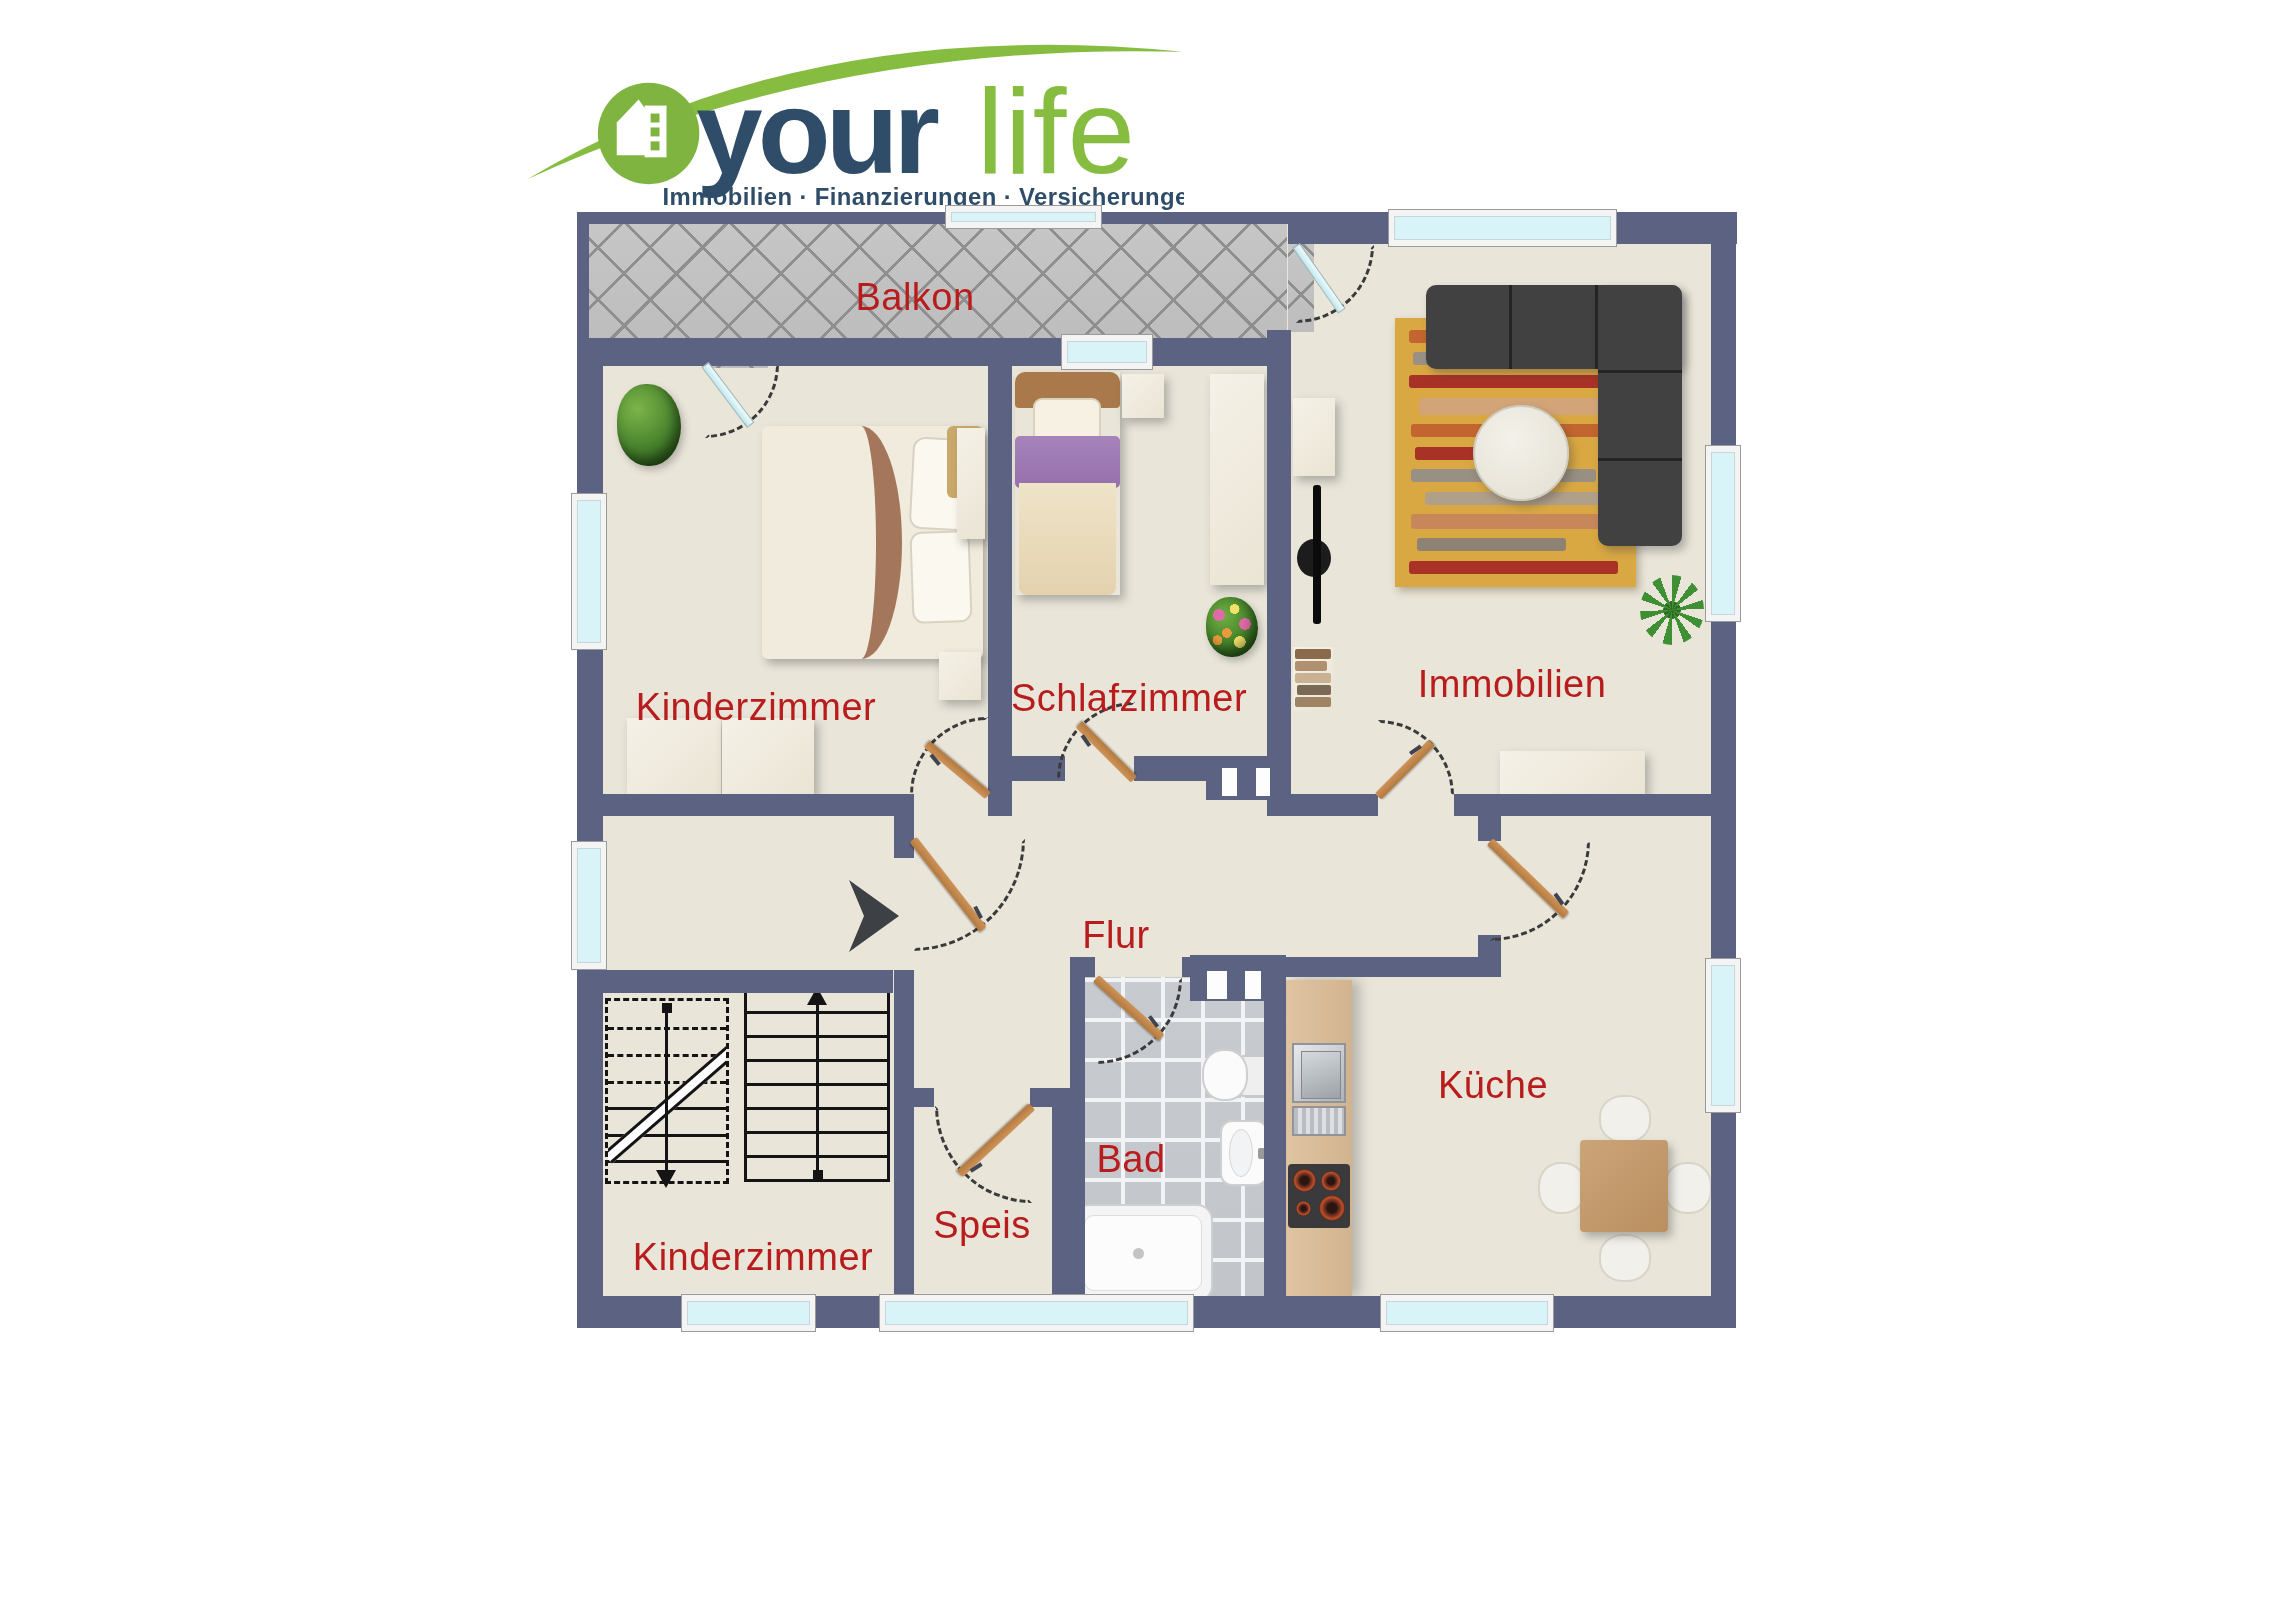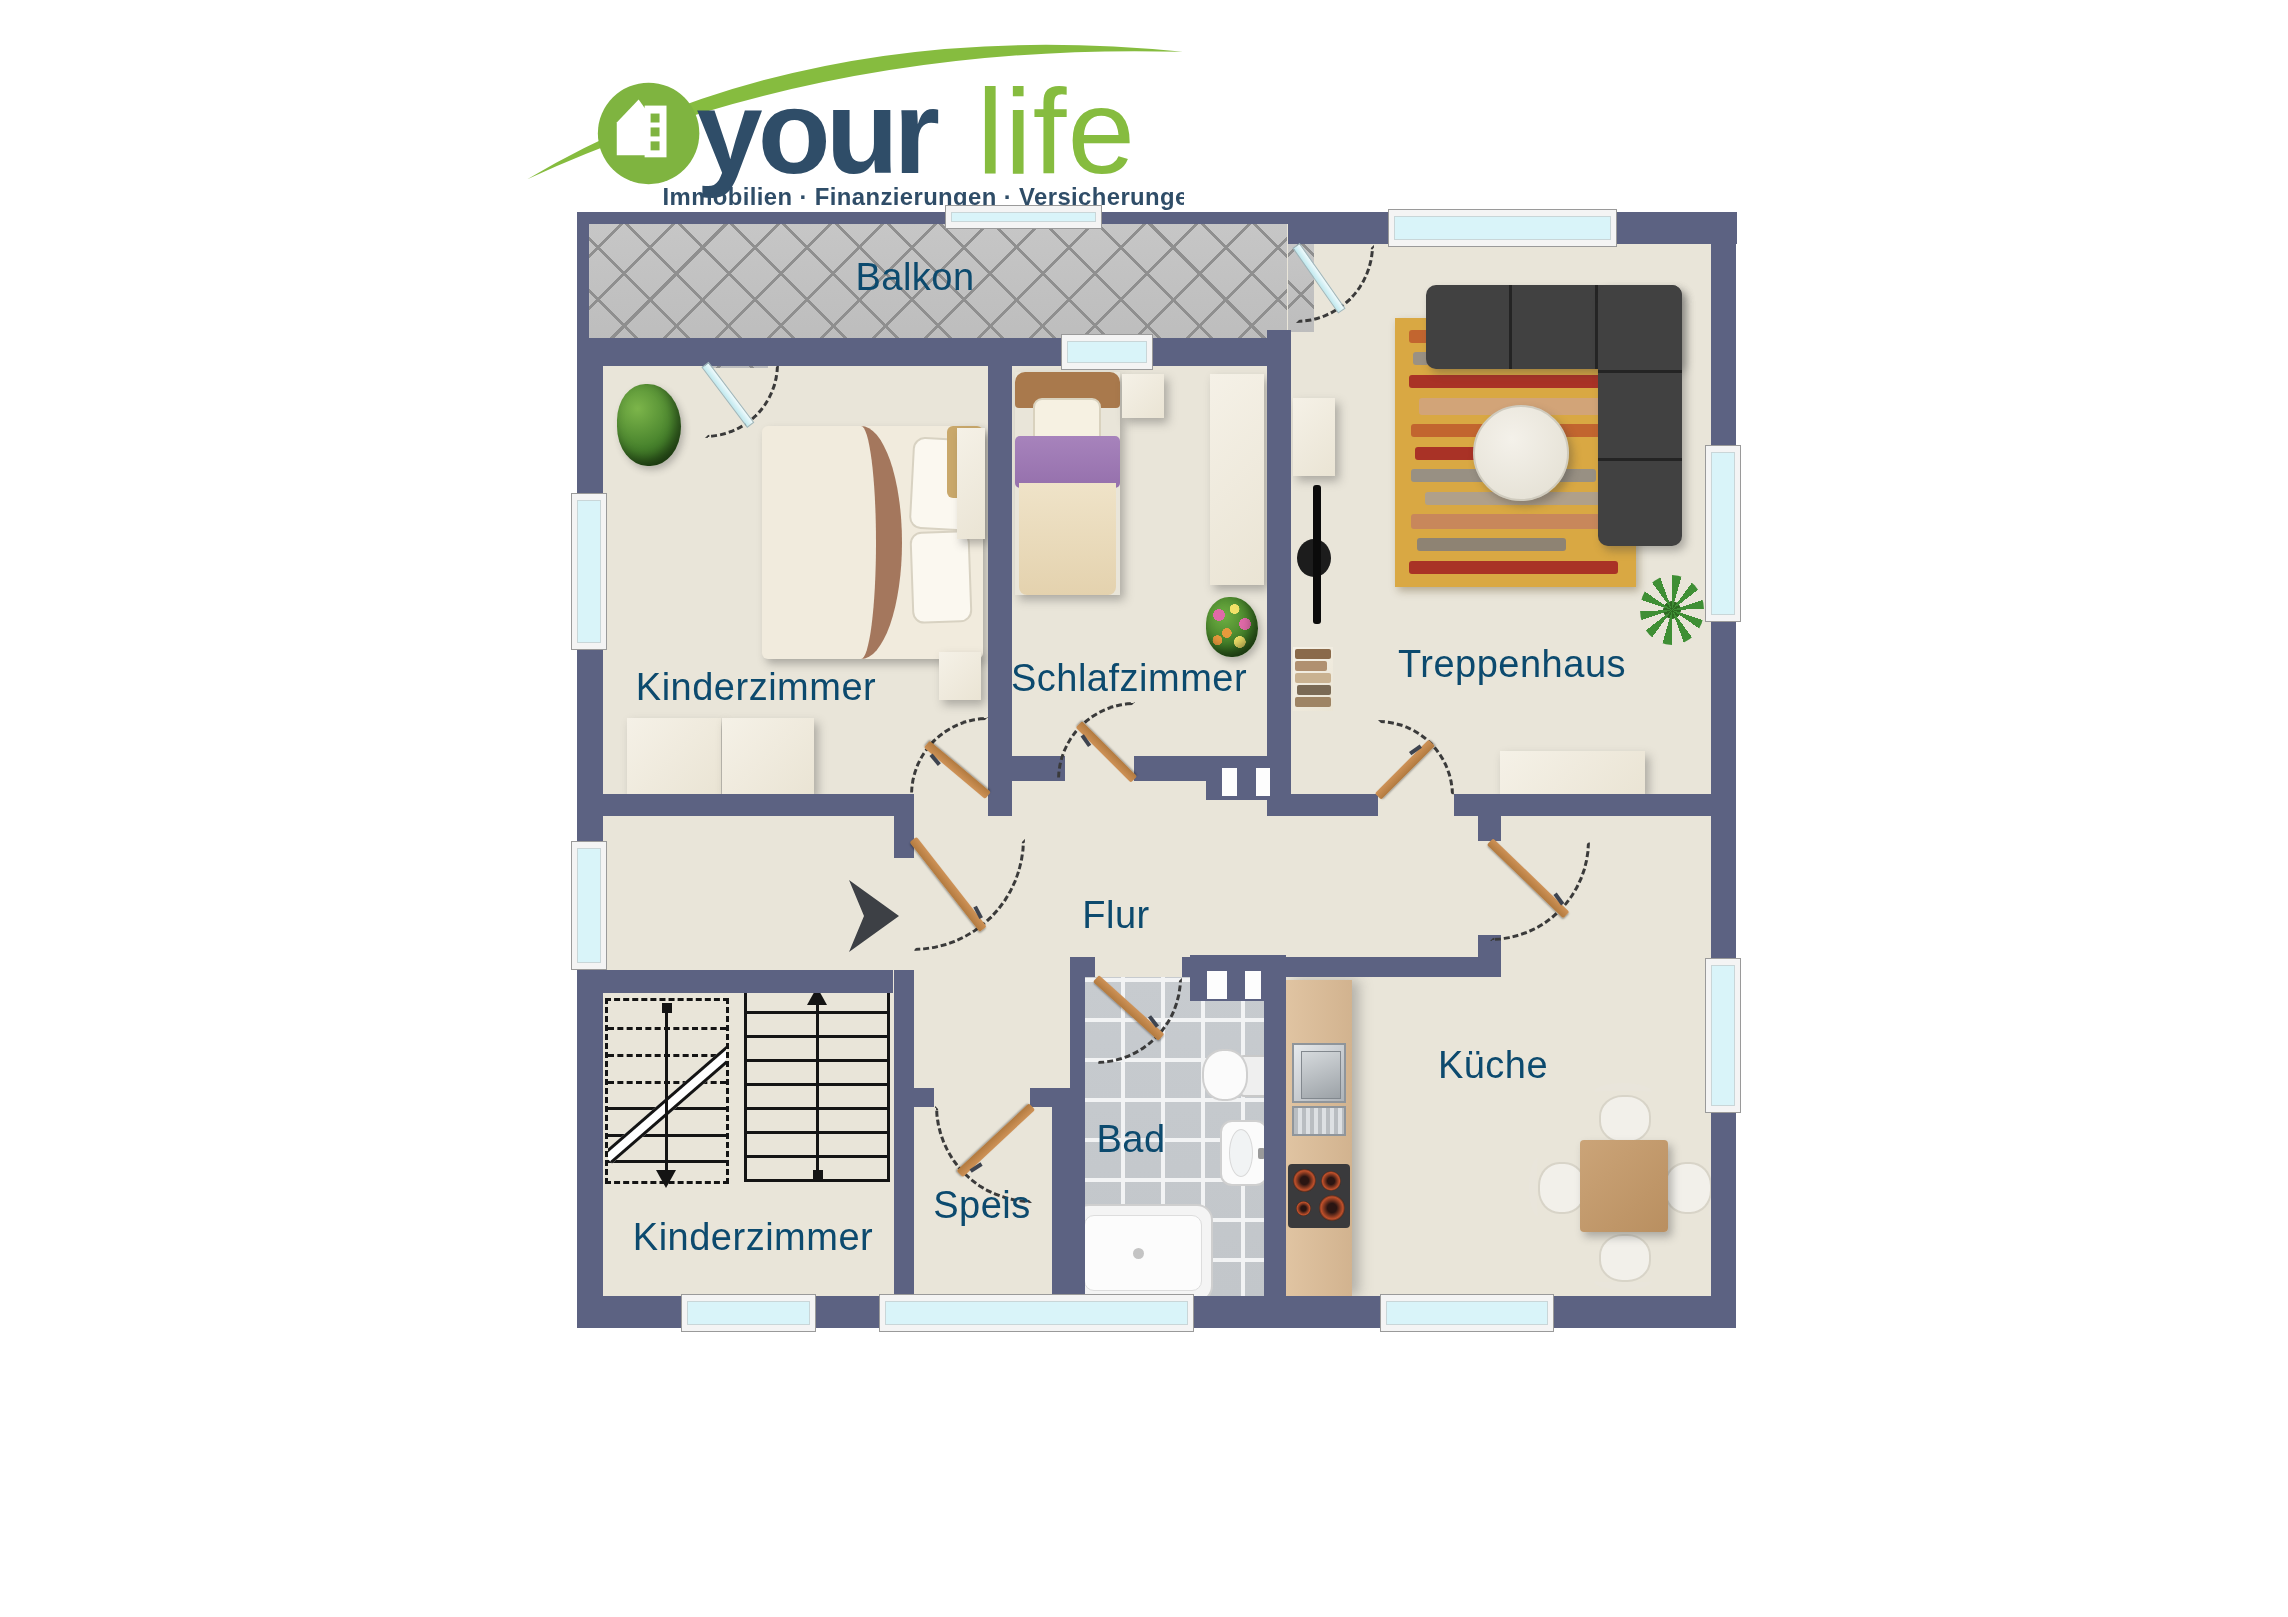--- a/index.html
+++ b/index.html
@@ -21,21 +21,21 @@
   .slot{position:absolute;background:#FDFDFD;}
   
   .win{position:absolute;background:#F4F4F4;border:1px solid #9A9A9A;box-sizing:border-box;}
   .win>i{position:absolute;inset:6px 5px;background:#D9F4F9;border:1px solid #C9D6D8;}
   
   .door{position:absolute;height:9px;background:linear-gradient(#CE9257,#B27A3F);border-radius:2px;transform-origin:0 50%;box-shadow:1px 1px 2px rgba(0,0,0,.35);}
   .door::after{content:'';position:absolute;right:10px;top:-4px;width:13px;height:4px;background:#3E4450;transform:rotate(10deg);}
   .gdoor{position:absolute;height:9px;background:linear-gradient(#F0FBFD,#BFE8EE);border:1px solid #9FB7BC;box-sizing:border-box;transform-origin:0 50%;}
   .arc{position:absolute;border:3px dashed #3A3A3A;box-sizing:border-box;background:transparent;}
   
-  .rlabel{position:absolute;transform:translate(-50%,-50%);font-size:38px;color:#0c4a6e;white-space:nowrap;letter-spacing:0.5px;}
+  .rlabel{position:absolute;transform:translate(-50%,-50%);font-size:38px;color:#b91c1c;white-space:nowrap;letter-spacing:0.5px;margin-top:20px;}
   
   .shadowed{box-shadow:4px 5px 9px rgba(60,60,60,.35);}
   .panel{position:absolute;background:linear-gradient(135deg,#F5F1E7,#EAE4D4);}
   .bedD{position:absolute;background:#F1EBDD;border-radius:6px;}
   .bedD .wood{position:absolute;left:58px;top:0;width:82px;height:100%;border-right:26px solid #9C6B50;border-radius:50%;box-sizing:border-box;opacity:.9;}
   .pillow{position:absolute;background:#FBF8F0;border:2px solid #D8D2C2;border-radius:12px;}
   .bedS{position:absolute;}
   .bedS .head{position:absolute;left:0;top:0;width:100%;height:36px;background:#A9794C;border-radius:10px 10px 4px 4px;}
   .bedS .pil{position:absolute;left:18px;top:26px;width:64px;height:44px;background:#F6F1E2;border:2px solid #D9D2BE;border-radius:9px;}
   .bedS .blanket{position:absolute;left:0;top:64px;width:100%;height:52px;background:linear-gradient(#A783BC,#95६FAC);background:linear-gradient(#A783BC,#9570AC);border-radius:5px;}
@@ -330,20 +330,20 @@
   <div class="arc" style="left:705px;top:364px;width:74px;height:74px;border-bottom-right-radius:100%;border-left-color:transparent;border-top-color:transparent"></div>
   <div class="gdoor" style="left:705px;top:360px;width:76px;transform:rotate(53deg)"></div>
   <div class="arc" style="left:1296px;top:245px;width:78px;height:78px;border-bottom-right-radius:100%;border-left-color:transparent;border-top-color:transparent"></div>
   <div class="gdoor" style="left:1296px;top:241px;width:80px;transform:rotate(55deg)"></div>
 
   <div class="enter-arrow" style="left:849px;top:880px;width:50px;height:72px"></div>
 
   <span class="rlabel" style="left:915px;top:277px">Balkon</span>
   <span class="rlabel" style="left:756px;top:687px">Kinderzimmer</span>
   <span class="rlabel" style="left:1129px;top:678px">Schlafzimmer</span>
-  <span class="rlabel" style="left:1512px;top:664px">Treppenhaus</span>
+  <span class="rlabel" style="left:1512px;top:664px">Immobilien</span>
   <span class="rlabel" style="left:1116px;top:915px">Flur</span>
   <span class="rlabel" style="left:753px;top:1237px">Kinderzimmer</span>
   <span class="rlabel" style="left:982px;top:1205px">Speis</span>
   <span class="rlabel" style="left:1131px;top:1139px">Bad</span>
   <span class="rlabel" style="left:1493px;top:1065px">Küche</span>
 </div>
 
 
 </body></html>

